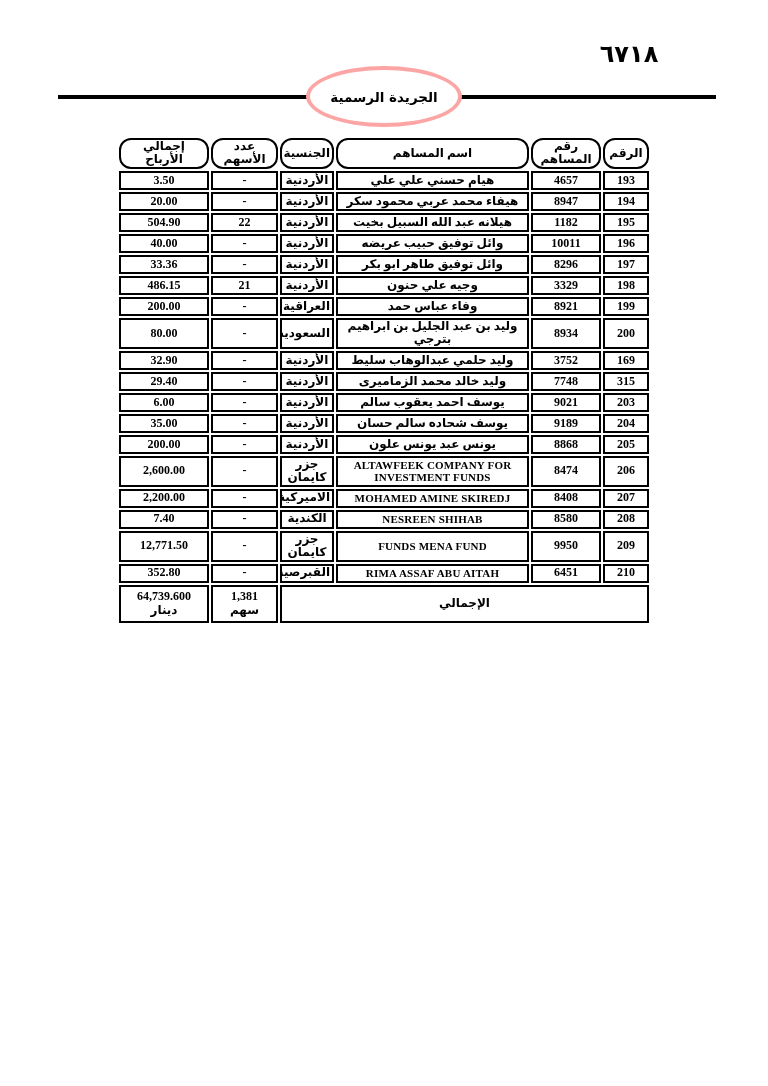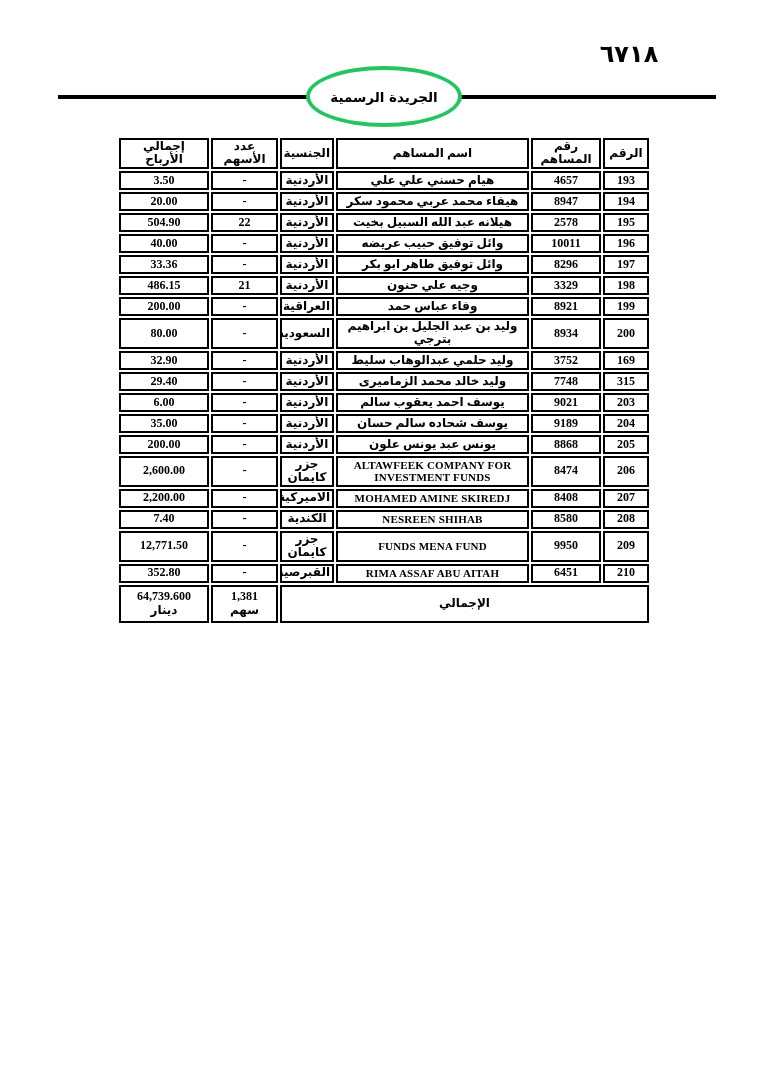--- a/index.html
+++ b/index.html
@@ -34,21 +34,21 @@
     height: 4px;
     background: #000;
   }
   .banner-oval {
     position: absolute;
     left: 306px;
     top: 66px;
     width: 148px;
     height: 53px;
     background: #fff;
-    border: 4px solid #22c55e;
+    border: 4px solid #fca5a5;
     border-radius: 50%;
     display: flex;
     align-items: center;
     justify-content: center;
     direction: rtl;
     font-family: "DejaVu Sans", sans-serif;
     font-size: 13.5px;
     font-weight: bold;
   }
   table.gazette-table {
@@ -67,21 +67,21 @@
     background: #fff;
     text-align: center;
     vertical-align: middle;
     padding: 0 2px;
     font-size: 12px;
     line-height: 1.12;
     font-weight: bold;
     font-family: "Liberation Serif", "DejaVu Sans", serif;
     overflow: hidden;
   }
-  .gazette-table th { height: 24px; }
+  .gazette-table th { height: 24px; border-radius: 12px; }
   .gazette-table tbody td { height: 19px; }
   .gazette-table td.latin-name { font-size: 11px; letter-spacing: 0.2px; }
   .gazette-table tfoot td { height: 38px; text-align: center; }
   .two-line div { display: block; }
 </style>
 </head>
 <body>
 
 <div class="page">
 
@@ -124,21 +124,21 @@
         <tr>
           <td>194</td>
           <td>8947</td>
           <td>هيفاء محمد عربي محمود سكر</td>
           <td>الأردنية</td>
           <td>-</td>
           <td>20.00</td>
         </tr>
         <tr>
           <td>195</td>
-          <td>2578</td>
+          <td>1182</td>
           <td>هيلانه عبد الله السبيل بخيت</td>
           <td>الأردنية</td>
           <td>22</td>
           <td>504.90</td>
         </tr>
         <tr>
           <td>196</td>
           <td>10011</td>
           <td>وائل توفيق حبيب عريضه</td>
           <td>الأردنية</td>

